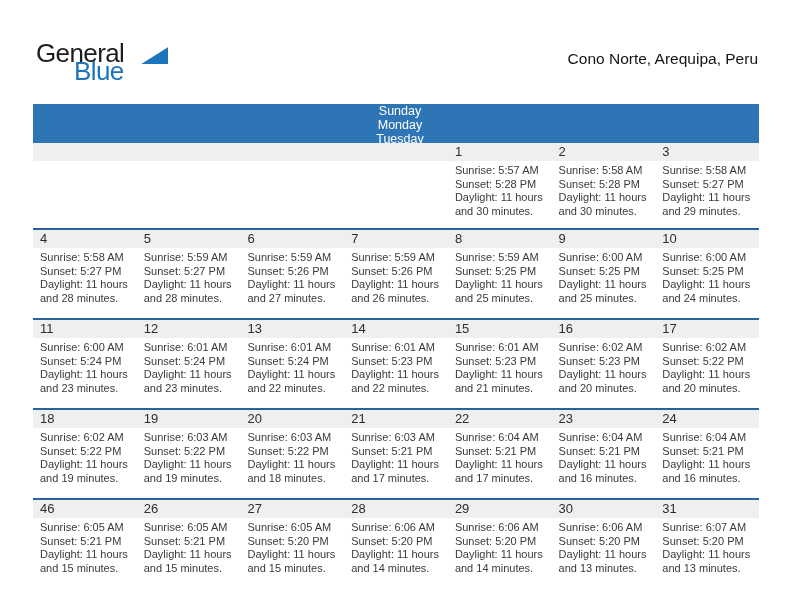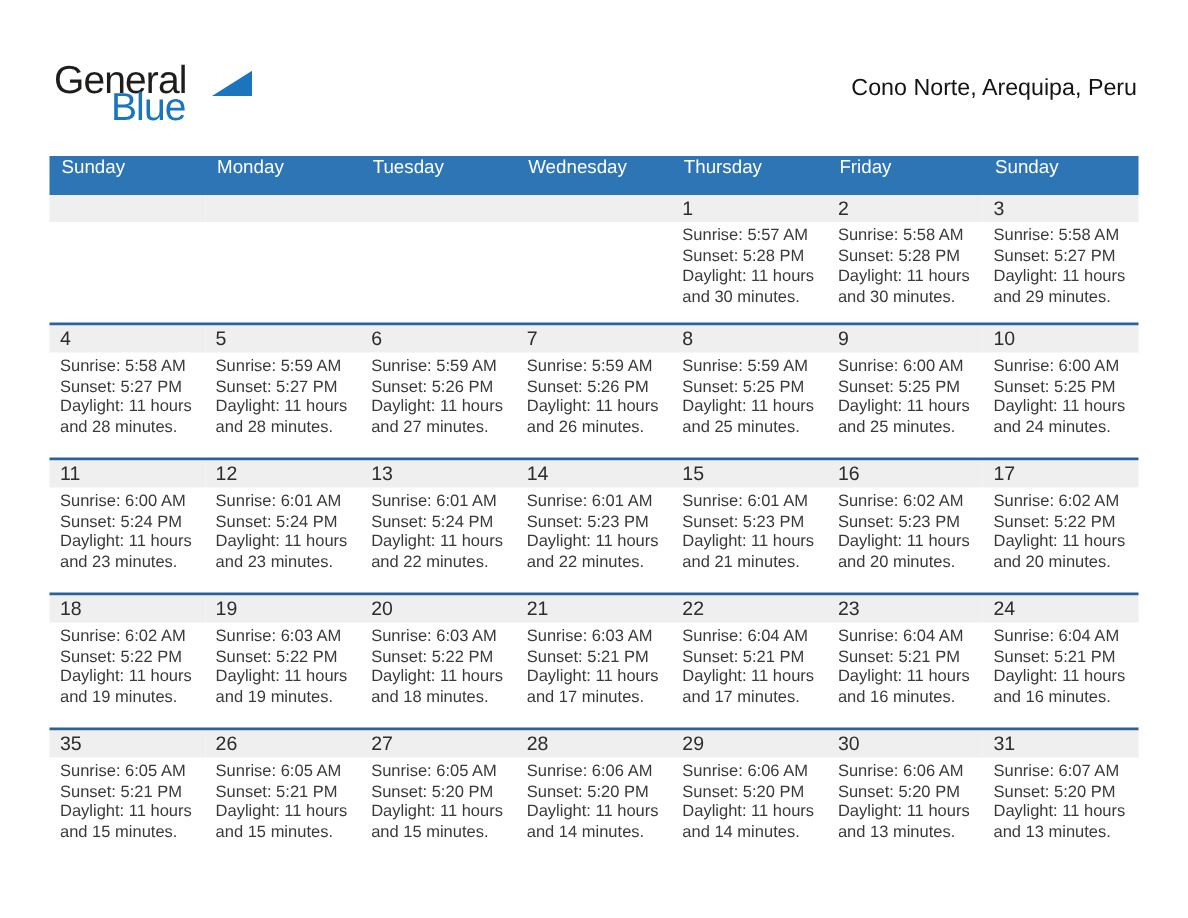--- a/index.html
+++ b/index.html
@@ -13,21 +13,21 @@
        clip-path:polygon(0 100%,100% 0,100% 100%);margin-left:1px;margin-bottom:2px;}
   .logo-row2{font-size:26px;color:var(--logo-blue);margin-top:-8px;margin-left:38px;letter-spacing:-0.6px;}
 
   
   .titles{position:absolute;top:36px;right:34px;text-align:right;color:#141414;}
   .title{font-size:28px;font-weight:400;margin:0;line-height:1.15;}
   .subtitle{font-size:15.5px;margin-top:14px;}
 
   
   .cal{position:absolute;left:33px;top:104px;width:726px;}
-  .weekday-row{display:flex;background:var(--header-bg);height:26px;}
+  .weekday-row{display:flex;background:var(--header-bg);height:39px;align-items:center;flex-direction:column;}
   .wd{flex:1;color:#ffffff;font-size:12.5px;padding-left:8px;min-width:0;}
   .week-row{display:flex;height:85px;background:#fff;}
   .week-row.bordered{border-top:2px solid var(--row-divider);height:88px;}
   .cell{flex:1;display:flex;flex-direction:column;min-width:0;}
   .num{height:18px;line-height:18px;background:var(--band-gray);font-size:13px;color:#2d2d2d;padding-left:7px;}
   .info{padding:3px 3px 0 7px;font-size:11px;line-height:13.6px;color:var(--text-dark);}
   .ln{white-space:nowrap;overflow:hidden;}
 </style>
 </head>
 <body>
@@ -288,21 +288,21 @@
             <div class="info">
               <div class="ln">Sunrise: 6:04 AM</div>
               <div class="ln">Sunset: 5:21 PM</div>
               <div class="ln">Daylight: 11 hours</div>
               <div class="ln">and 16 minutes.</div>
             </div>
           </div>
         </div>
         <div class="week-row bordered">
           <div class="cell">
-            <div class="num">35</div>
+            <div class="num">46</div>
             <div class="info">
               <div class="ln">Sunrise: 6:05 AM</div>
               <div class="ln">Sunset: 5:21 PM</div>
               <div class="ln">Daylight: 11 hours</div>
               <div class="ln">and 15 minutes.</div>
             </div>
           </div>
           <div class="cell">
             <div class="num">26</div>
             <div class="info">

